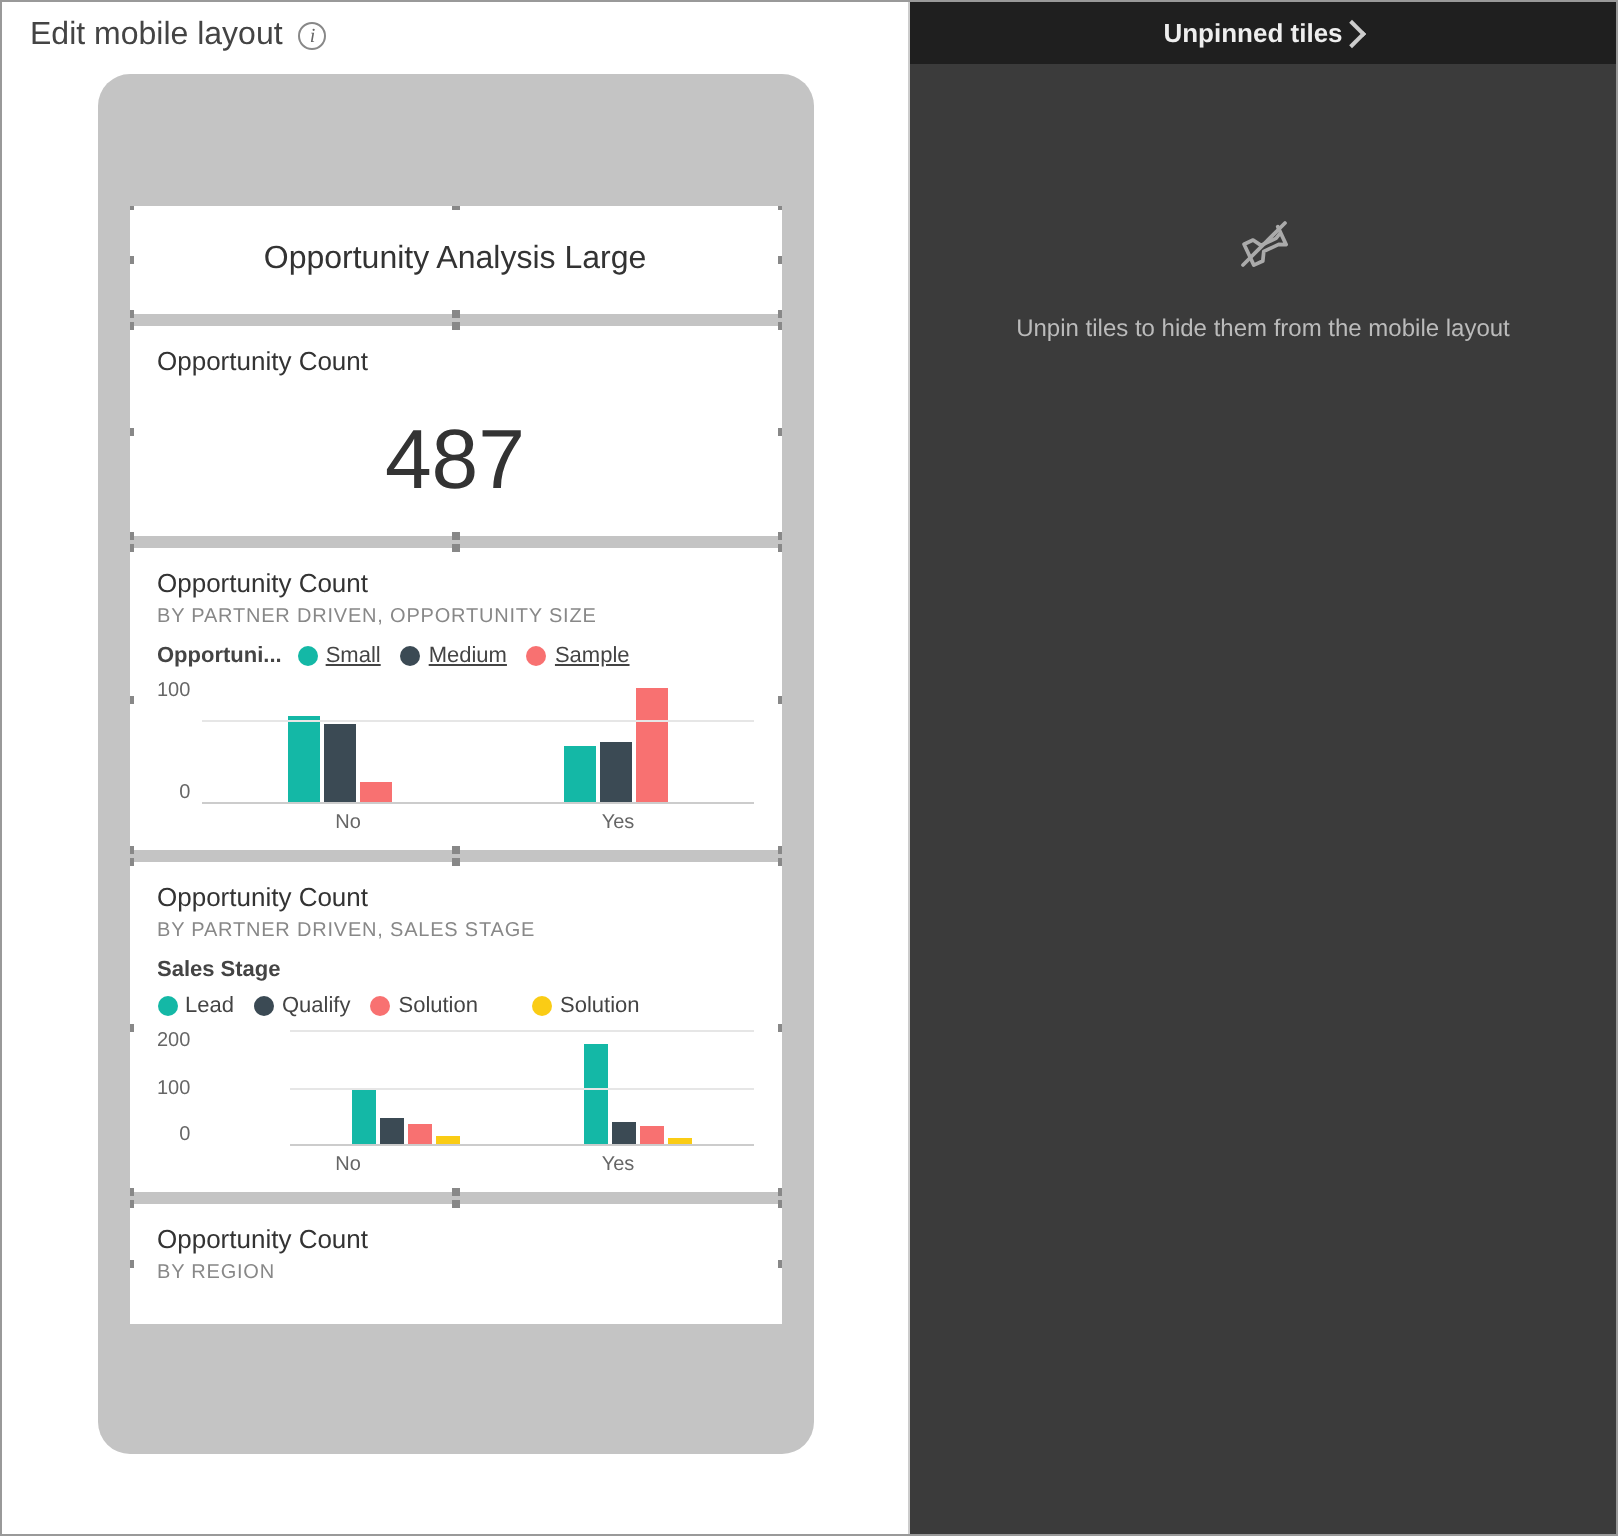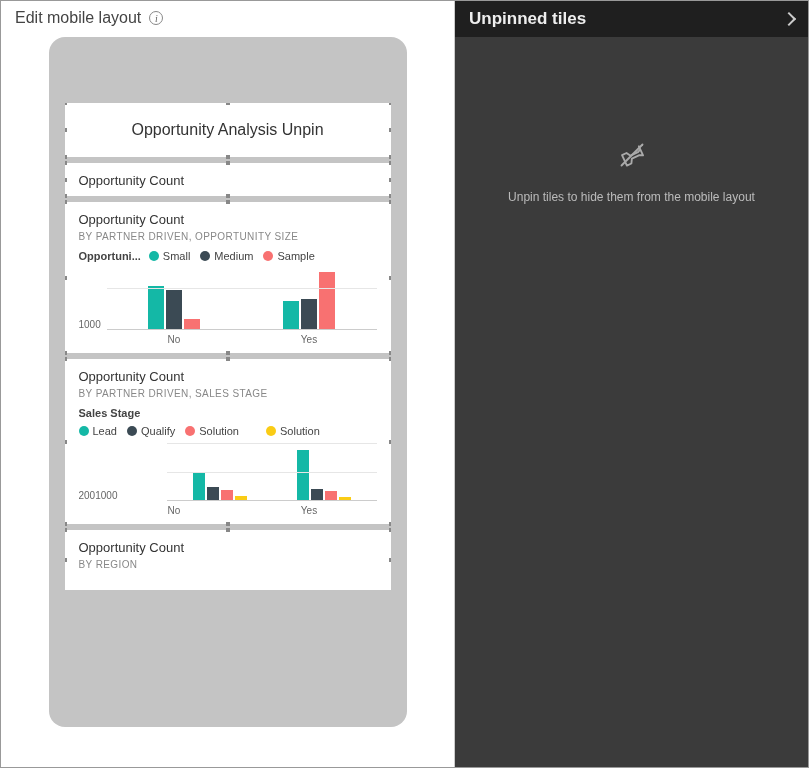--- a/index.html
+++ b/index.html
@@ -97,21 +97,21 @@
     padding: 18px 0 6px 0;
   }
 
   
   .legend { display: flex; align-items: center; gap: 6px; font-size: 11px; color: #444; margin-top: 8px; flex-wrap: wrap; }
   .legend .leg-title { margin-right: 2px; max-width: 70px; white-space: nowrap; overflow: hidden; text-overflow: ellipsis; font-weight: bold; }
   .swatch { width: 10px; height: 10px; border-radius: 50%; display: inline-block; }
 
   
   .chart-wrap { display: flex; margin-top: 6px; }
-  .y-axis { display: flex; flex-direction: row; justify-content: space-between; align-items: flex-end; font-size: 10px; color: #666; padding-right: 6px; }
+  .y-axis { display: flex; flex-direction: column; justify-content: space-between; align-items: flex-end; font-size: 10px; color: #666; padding-right: 6px; }
   .plot { flex: 1; position: relative; border-bottom: 1px solid #ccc; }
   .grid-line { position: absolute; left: 0; right: 0; border-top: 1px solid #e6e6e6; }
   .groups { position: absolute; left: 0; right: 0; bottom: 0; top: 0; display: flex; }
   .group { flex: 1; display: flex; align-items: flex-end; justify-content: center; gap: 2px; }
   .bar { width: 16px; }
   .bar.sm { width: 12px; }
   .x-axis { display: flex; margin-left: 28px; }
   .x-axis div { flex: 1; text-align: center; font-size: 10px; color: #666; padding-top: 4px; }
 
   
@@ -119,35 +119,35 @@
     flex: 1;
     background: #3b3b3b;
     display: flex;
     flex-direction: column;
     color: #eee;
   }
   .right-header {
     background: #1f1f1f;
     display: flex;
     align-items: center;
-    justify-content: space-between;
+    justify-content: center;
     padding: 8px 14px;
-    font-size: 17px;
+    font-size: 13px;
     font-weight: 600;
   }
   .chev {
     width: 10px; height: 10px; border-top: 2px solid #ccc; border-right: 2px solid #ccc;
     transform: rotate(45deg);
   }
   .right-body {
     flex: 1;
     display: flex;
     flex-direction: column;
     align-items: center;
-    padding-top: 104px;
+    padding-top: 76px;
     gap: 18px;
     color: #bbb;
   }
   .pin-icon { color: #aaa; }
   .hint { font-size: 12px; }
 </style>
 </head>
 <body>
 
 <div class="app">
@@ -159,49 +159,50 @@
     </div>
 
     <div class="phone-outer-wrap">
       <div class="phone-shell">
         <div class="phone-screen">
 
           <div class="tile title-tile">
             <span class="dots d-tl"></span><span class="dots d-tm"></span><span class="dots d-tr"></span>
             <span class="dots d-ml"></span><span class="dots d-mr"></span>
             <span class="dots d-bl"></span><span class="dots d-bm"></span><span class="dots d-br"></span>
-            <span>Opportunity Analysis Unpin</span>
+            <span>Opportunity Analysis Large</span>
           </div>
 
           <div class="tile">
             <span class="dots d-tl"></span>
               <span class="dots d-tm"></span>
               <span class="dots d-tr"></span>
             <span class="dots d-ml"></span>
               <span class="dots d-mr"></span>
             <span class="dots d-bl"></span>
               <span class="dots d-bm"></span>
               <span class="dots d-br"></span>
             <div class="tile-title">Opportunity Count</div>
+            <div class="big-number">487</div>
           </div>
 
           <div class="tile">
             <span class="dots d-tl"></span>
               <span class="dots d-tm"></span>
               <span class="dots d-tr"></span>
             <span class="dots d-ml"></span>
               <span class="dots d-mr"></span>
             <span class="dots d-bl"></span>
               <span class="dots d-bm"></span>
               <span class="dots d-br"></span>
             <div class="tile-title">Opportunity Count</div>
             <div class="tile-subtitle">BY PARTNER DRIVEN, OPPORTUNITY SIZE</div>
             <div class="legend">
               <span class="leg-title">Opportuni...</span>
-              <span id="c1-legend" style="display: inline-flex; align-items: center; gap: 4px;">
+              <span id="c1-legend" style="display: inline-flex; align-items: center; gap: 4px; text-decoration: underline;">
                   <span class="swatch" style="background: rgb(20, 184, 166);"></span>
                   <span style="margin-right: 6px;">Small</span>
                   <span class="swatch" style="background: rgb(59, 74, 84);"></span>
                   <span style="margin-right: 6px;">Medium</span>
                   <span class="swatch" style="background: rgb(248, 113, 113);"></span>
                   <span style="margin-right: 6px;">Sample</span>
                 </span>
             </div>
             <div class="chart-wrap" style="height:62px;">
               <div class="y-axis" id="c1-yaxis">

